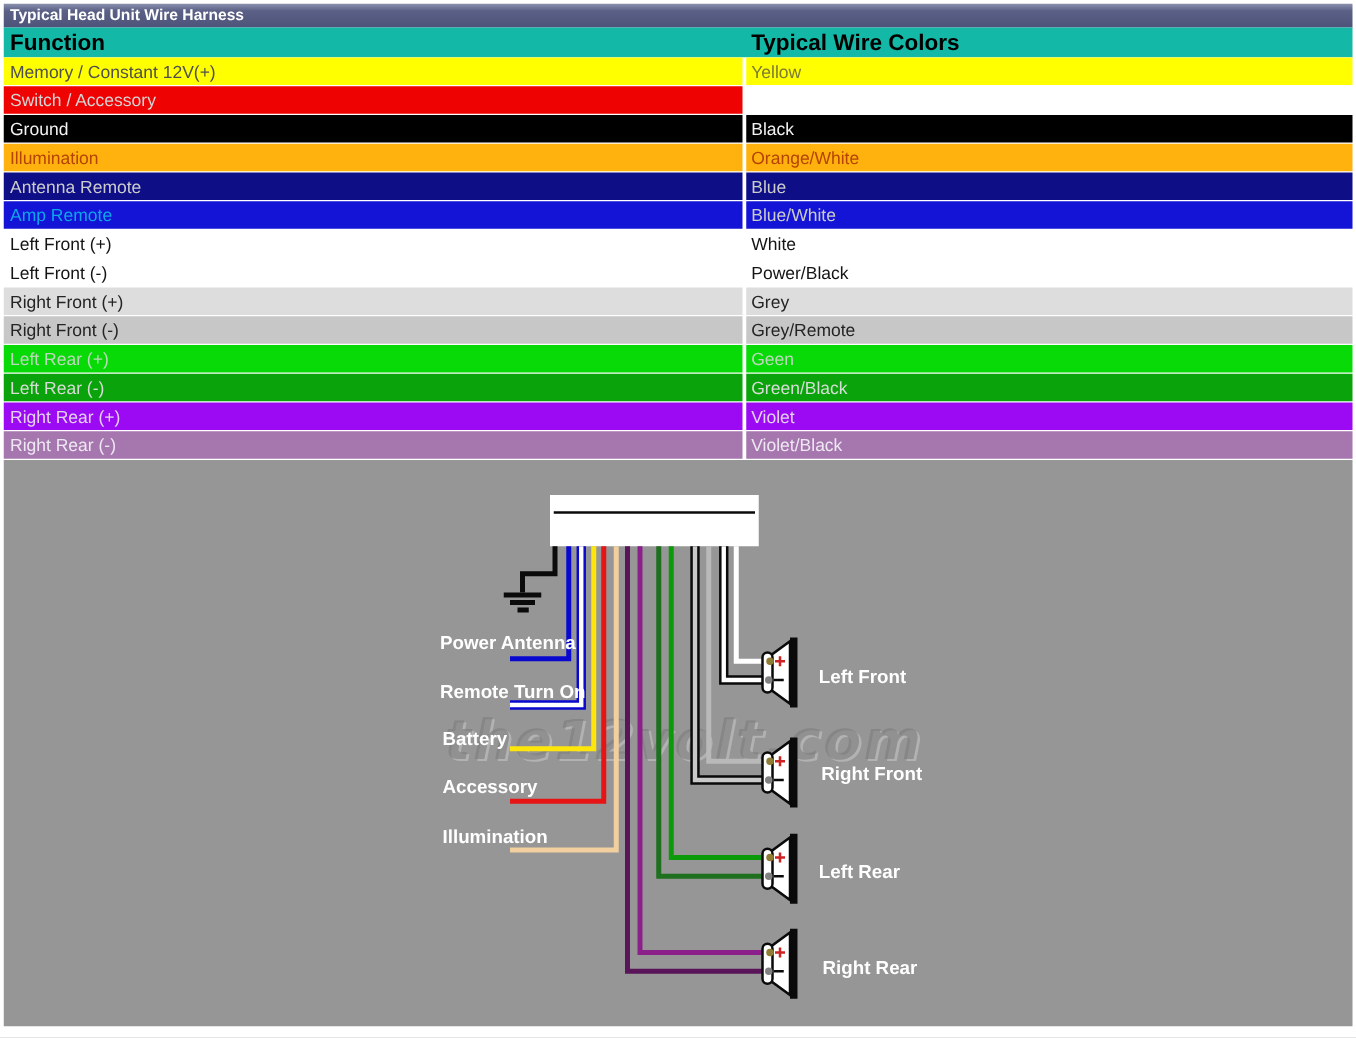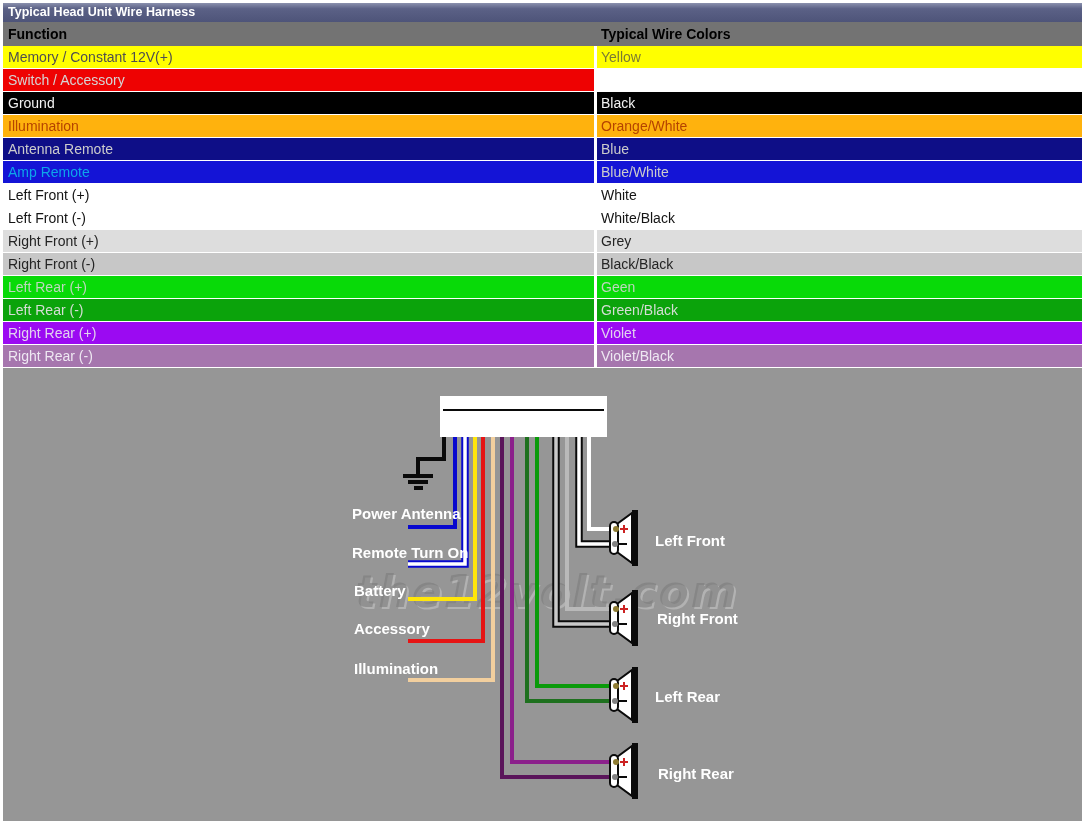--- a/index.html
+++ b/index.html
@@ -6,22 +6,22 @@
   body { width:1085px; height:830px; position:relative; font-family:"Liberation Sans",sans-serif; }
   .page { position:absolute; left:3px; top:3px; width:1079px; }
 
   .title-bar {
     height:19px; line-height:19px;
     background:linear-gradient(#8a90ad 0%, #5b6186 30%, #4e5479 100%);
     color:#ffffff; font-weight:bold; font-size:12.5px;
     padding-left:5px; box-sizing:border-box;
   }
 
-  .header-row { display:flex; height:24px; line-height:24px; background:#737373;
-    font-weight:bold; font-size:14px; color:#000000; }
+  .header-row { display:flex; height:24px; line-height:24px; background:#14b8a6;
+    font-weight:bold; font-size:18px; color:#000000; }
   .cell-l { width:594px; box-sizing:border-box; padding-left:5px; }
   .cell-r { flex:1; box-sizing:border-box; padding-left:4px; }
 
   #rows .row { display:flex; height:22px; line-height:22px; font-size:14px;
     margin-bottom:1px; background:#ffffff; }
   #rows .cell-l { width:591px; margin-right:3px; }
 
   .diagram { position:relative; height:453px; background:#969696; overflow:hidden; }
   .diagram svg { position:absolute; left:0; top:0; }
 
@@ -68,29 +68,29 @@
       <div class="row">
         <div class="cell-l" style="background: rgb(20, 20, 214); color: #0ea5e9;">Amp Remote</div>
         <div class="cell-r" style="background: rgb(20, 20, 214); color: rgb(204, 204, 204);">Blue/White</div>
       </div>
       <div class="row">
         <div class="cell-l" style="background: rgb(255, 255, 255); color: rgb(20, 20, 20);">Left Front (+)</div>
         <div class="cell-r" style="background: rgb(255, 255, 255); color: rgb(20, 20, 20);">White</div>
       </div>
       <div class="row">
         <div class="cell-l" style="background: rgb(255, 255, 255); color: rgb(20, 20, 20);">Left Front (-)</div>
-        <div class="cell-r" style="background: rgb(255, 255, 255); color: rgb(20, 20, 20);">White/Black</div>
+        <div class="cell-r" style="background: rgb(255, 255, 255); color: rgb(20, 20, 20);">Power/Black</div>
       </div>
       <div class="row">
         <div class="cell-l" style="background: rgb(221, 221, 221); color: rgb(36, 36, 36);">Right Front (+)</div>
         <div class="cell-r" style="background: rgb(221, 221, 221); color: rgb(36, 36, 36);">Grey</div>
       </div>
       <div class="row">
         <div class="cell-l" style="background: rgb(199, 199, 199); color: rgb(36, 36, 36);">Right Front (-)</div>
-        <div class="cell-r" style="background: rgb(199, 199, 199); color: rgb(36, 36, 36);">Black/Black</div>
+        <div class="cell-r" style="background: rgb(199, 199, 199); color: rgb(36, 36, 36);">Grey/Remote</div>
       </div>
       <div class="row">
         <div class="cell-l" style="background: rgb(8, 218, 8); color: rgb(189, 215, 189);">Left Rear (+)</div>
         <div class="cell-r" style="background: rgb(8, 218, 8); color: rgb(189, 215, 189);">Geen</div>
       </div>
       <div class="row">
         <div class="cell-l" style="background: rgb(11, 163, 11); color: rgb(213, 221, 213);">Left Rear (-)</div>
         <div class="cell-r" style="background: rgb(11, 163, 11); color: rgb(213, 221, 213);">Green/Black</div>
       </div>
       <div class="row">

